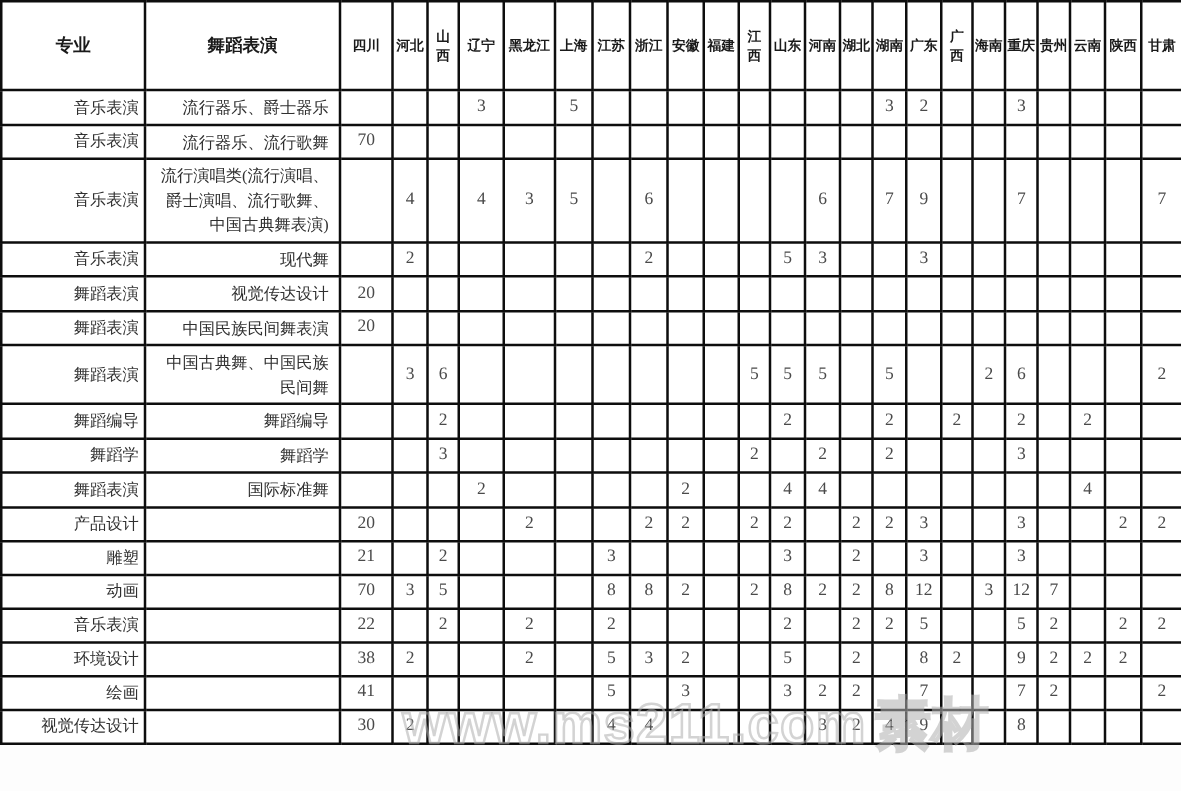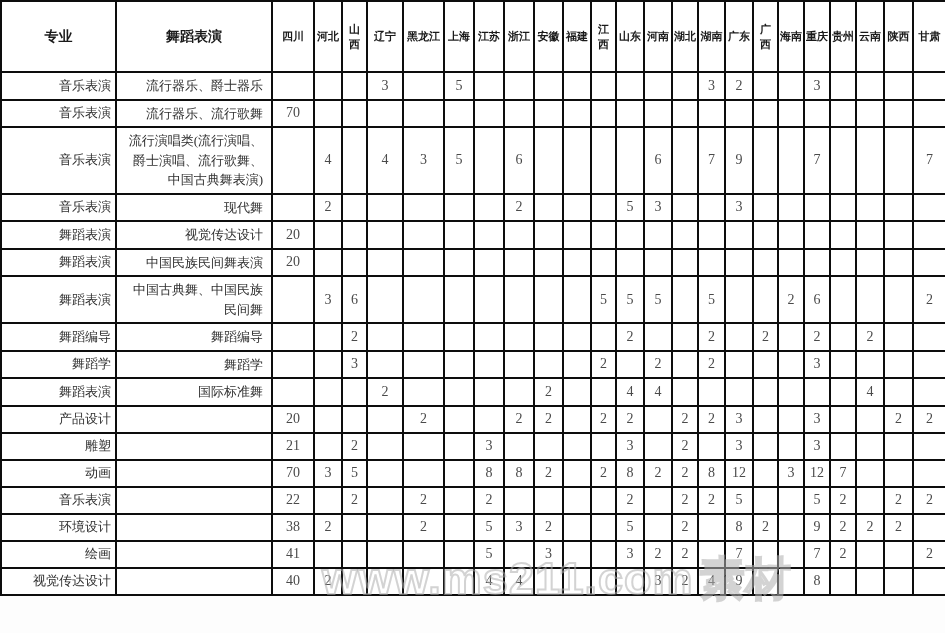--- a/index.html
+++ b/index.html
@@ -530,21 +530,21 @@
         <td class="val"></td>
         <td class="val">7</td>
         <td class="val">2</td>
         <td class="val"></td>
         <td class="val"></td>
         <td class="val">2</td>
       </tr>
       <tr>
         <td class="major">视觉传达设计</td>
         <td class="direction"></td>
-        <td class="val">40</td>
+        <td class="val">30</td>
         <td class="val">2</td>
         <td class="val"></td>
         <td class="val"></td>
         <td class="val"></td>
         <td class="val"></td>
         <td class="val">4</td>
         <td class="val">4</td>
         <td class="val"></td>
         <td class="val"></td>
         <td class="val"></td>

